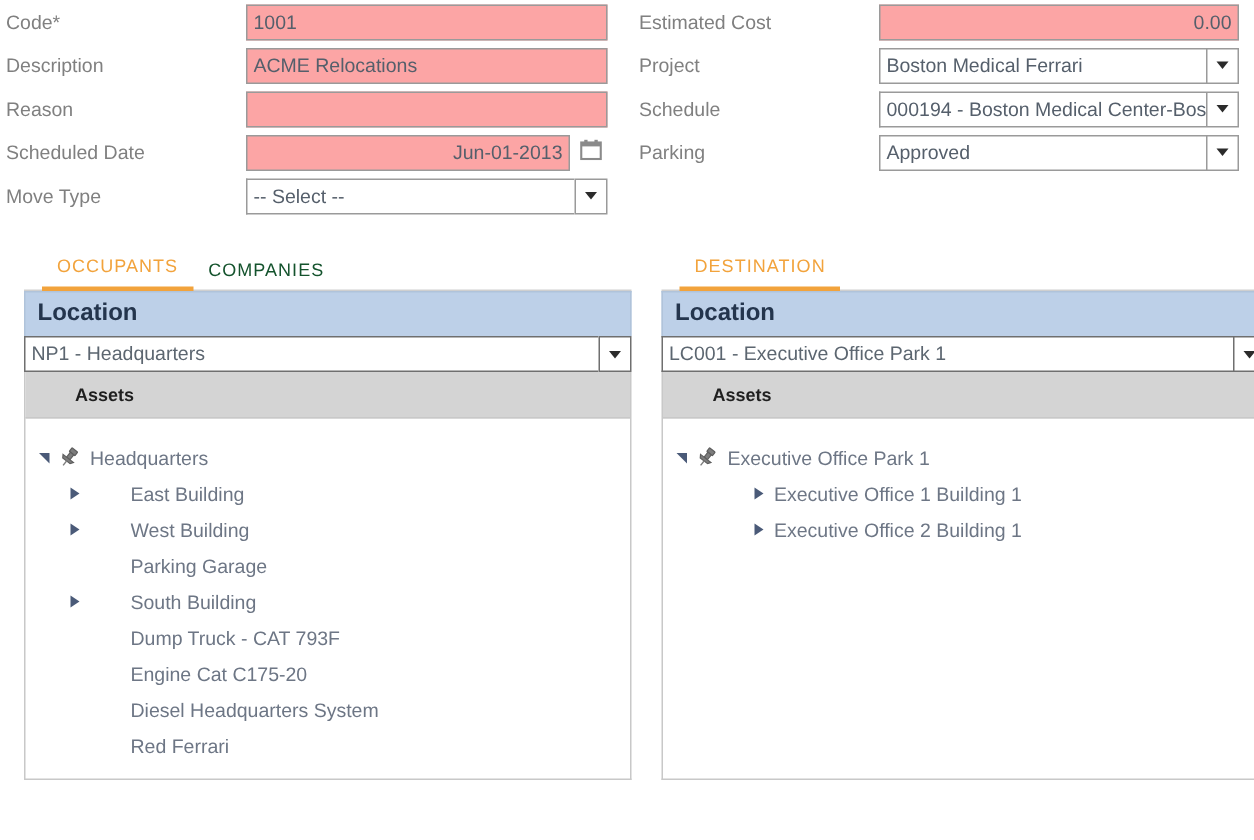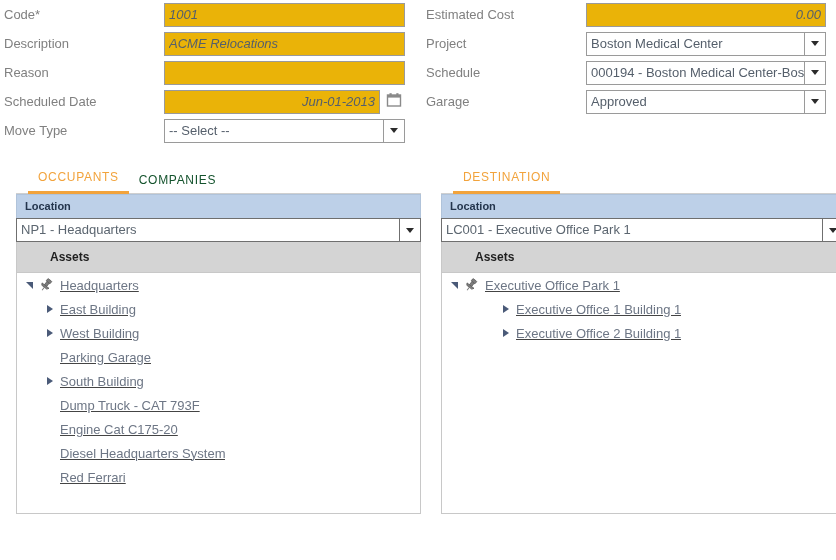--- a/index.html
+++ b/index.html
@@ -51,31 +51,30 @@
     display: flex;
     align-items: stretch;
     height: 24px;
   }
   .form-col.left  .field-wrap { width: 241px; }
   .form-col.right .field-wrap { width: 240px; }
 
   .txt {
     flex: 1 1 auto;
     border: 1px solid #9a9a9a;
-    background: #eab308;
+    background: #fca5a5;
     height: 24px;
     box-sizing: border-box;
     font-family: "Liberation Sans", sans-serif;
     font-size: 13px;
     color: #555f6b;
     padding: 0 4px;
     line-height: 22px;
     outline: none;
     min-width: 0;
-    font-style: italic;
   }
   .txt.right-align { text-align: right; }
 
   .sel-text {
     flex: 1 1 auto;
     border: 1px solid #9a9a9a;
     border-right: none;
     background: #ffffff;
     height: 24px;
     box-sizing: border-box;
@@ -144,21 +143,21 @@
   .tab.active {
     color: #f2a33c;
     border-bottom: 3px solid #f2a33c;
   }
 
   
   .loc-head {
     background: #bdd0e8;
     color: #24354d;
     font-weight: bold;
-    font-size: 11px;
+    font-size: 16px;
     padding: 5px 8px 6px 8px;
     border: 1px solid #b0c3da;
     border-bottom: none;
     box-sizing: border-box;
   }
   .loc-select {
     display: flex;
     align-items: stretch;
     height: 24px;
     box-sizing: border-box;
@@ -178,31 +177,31 @@
     background: #ffffff;
   }
   .assets-head {
     background: #d4d4d4;
     color: #1f1f1f;
     font-weight: bold;
     font-size: 12px;
     padding: 8px 0 8px 33px;
     border-bottom: 1px solid #c8c8c8;
   }
-  .tree { padding: 0 0 0 0; text-decoration: underline; }
+  .tree { padding: 14px 0 0 0; }
   .tree-row {
     display: flex;
     align-items: center;
     height: 24px;
     font-size: 13px;
     color: #6d7685;
     white-space: nowrap;
   }
   .tree-row.lvl0 { padding-left: 9px; }
-  .tree-row.lvl1 { padding-left: 30px; }
+  .tree-row.lvl1 { padding-left: 30px; gap: 27px; }
   .tree-row.lvl1b { padding-left: 61px; }
 
   .arrow-collapsed {
     width: 0; height: 0;
     border-top: 4px solid transparent;
     border-bottom: 4px solid transparent;
     border-left: 6px solid #4a5a78;
     margin-right: 7px;
     flex: 0 0 auto;
   }
@@ -279,39 +278,39 @@
     <div class="form-row">
       <div class="form-label">Estimated Cost</div>
       <div class="field-wrap">
         <input class="txt right-align" type="text" value="0.00" style="">
       </div>
     </div>
 
     <div class="form-row">
       <div class="form-label">Project</div>
       <div class="field-wrap">
-        <div class="sel-text">Boston Medical Center</div>
+        <div class="sel-text">Boston Medical Ferrari</div>
         <div class="sel-btn">
           <span class="caret"></span>
         </div>
       </div>
     </div>
 
     <div class="form-row">
       <div class="form-label">Schedule</div>
       <div class="field-wrap">
         <div class="sel-text">000194 - Boston Medical Center-Bos</div>
         <div class="sel-btn">
           <span class="caret"></span>
         </div>
       </div>
     </div>
 
     <div class="form-row">
-      <div class="form-label">Garage</div>
+      <div class="form-label">Parking</div>
       <div class="field-wrap">
         <div class="sel-text">Approved</div>
         <div class="sel-btn">
           <span class="caret"></span>
         </div>
       </div>
     </div>
 
   </div>
 </div>

